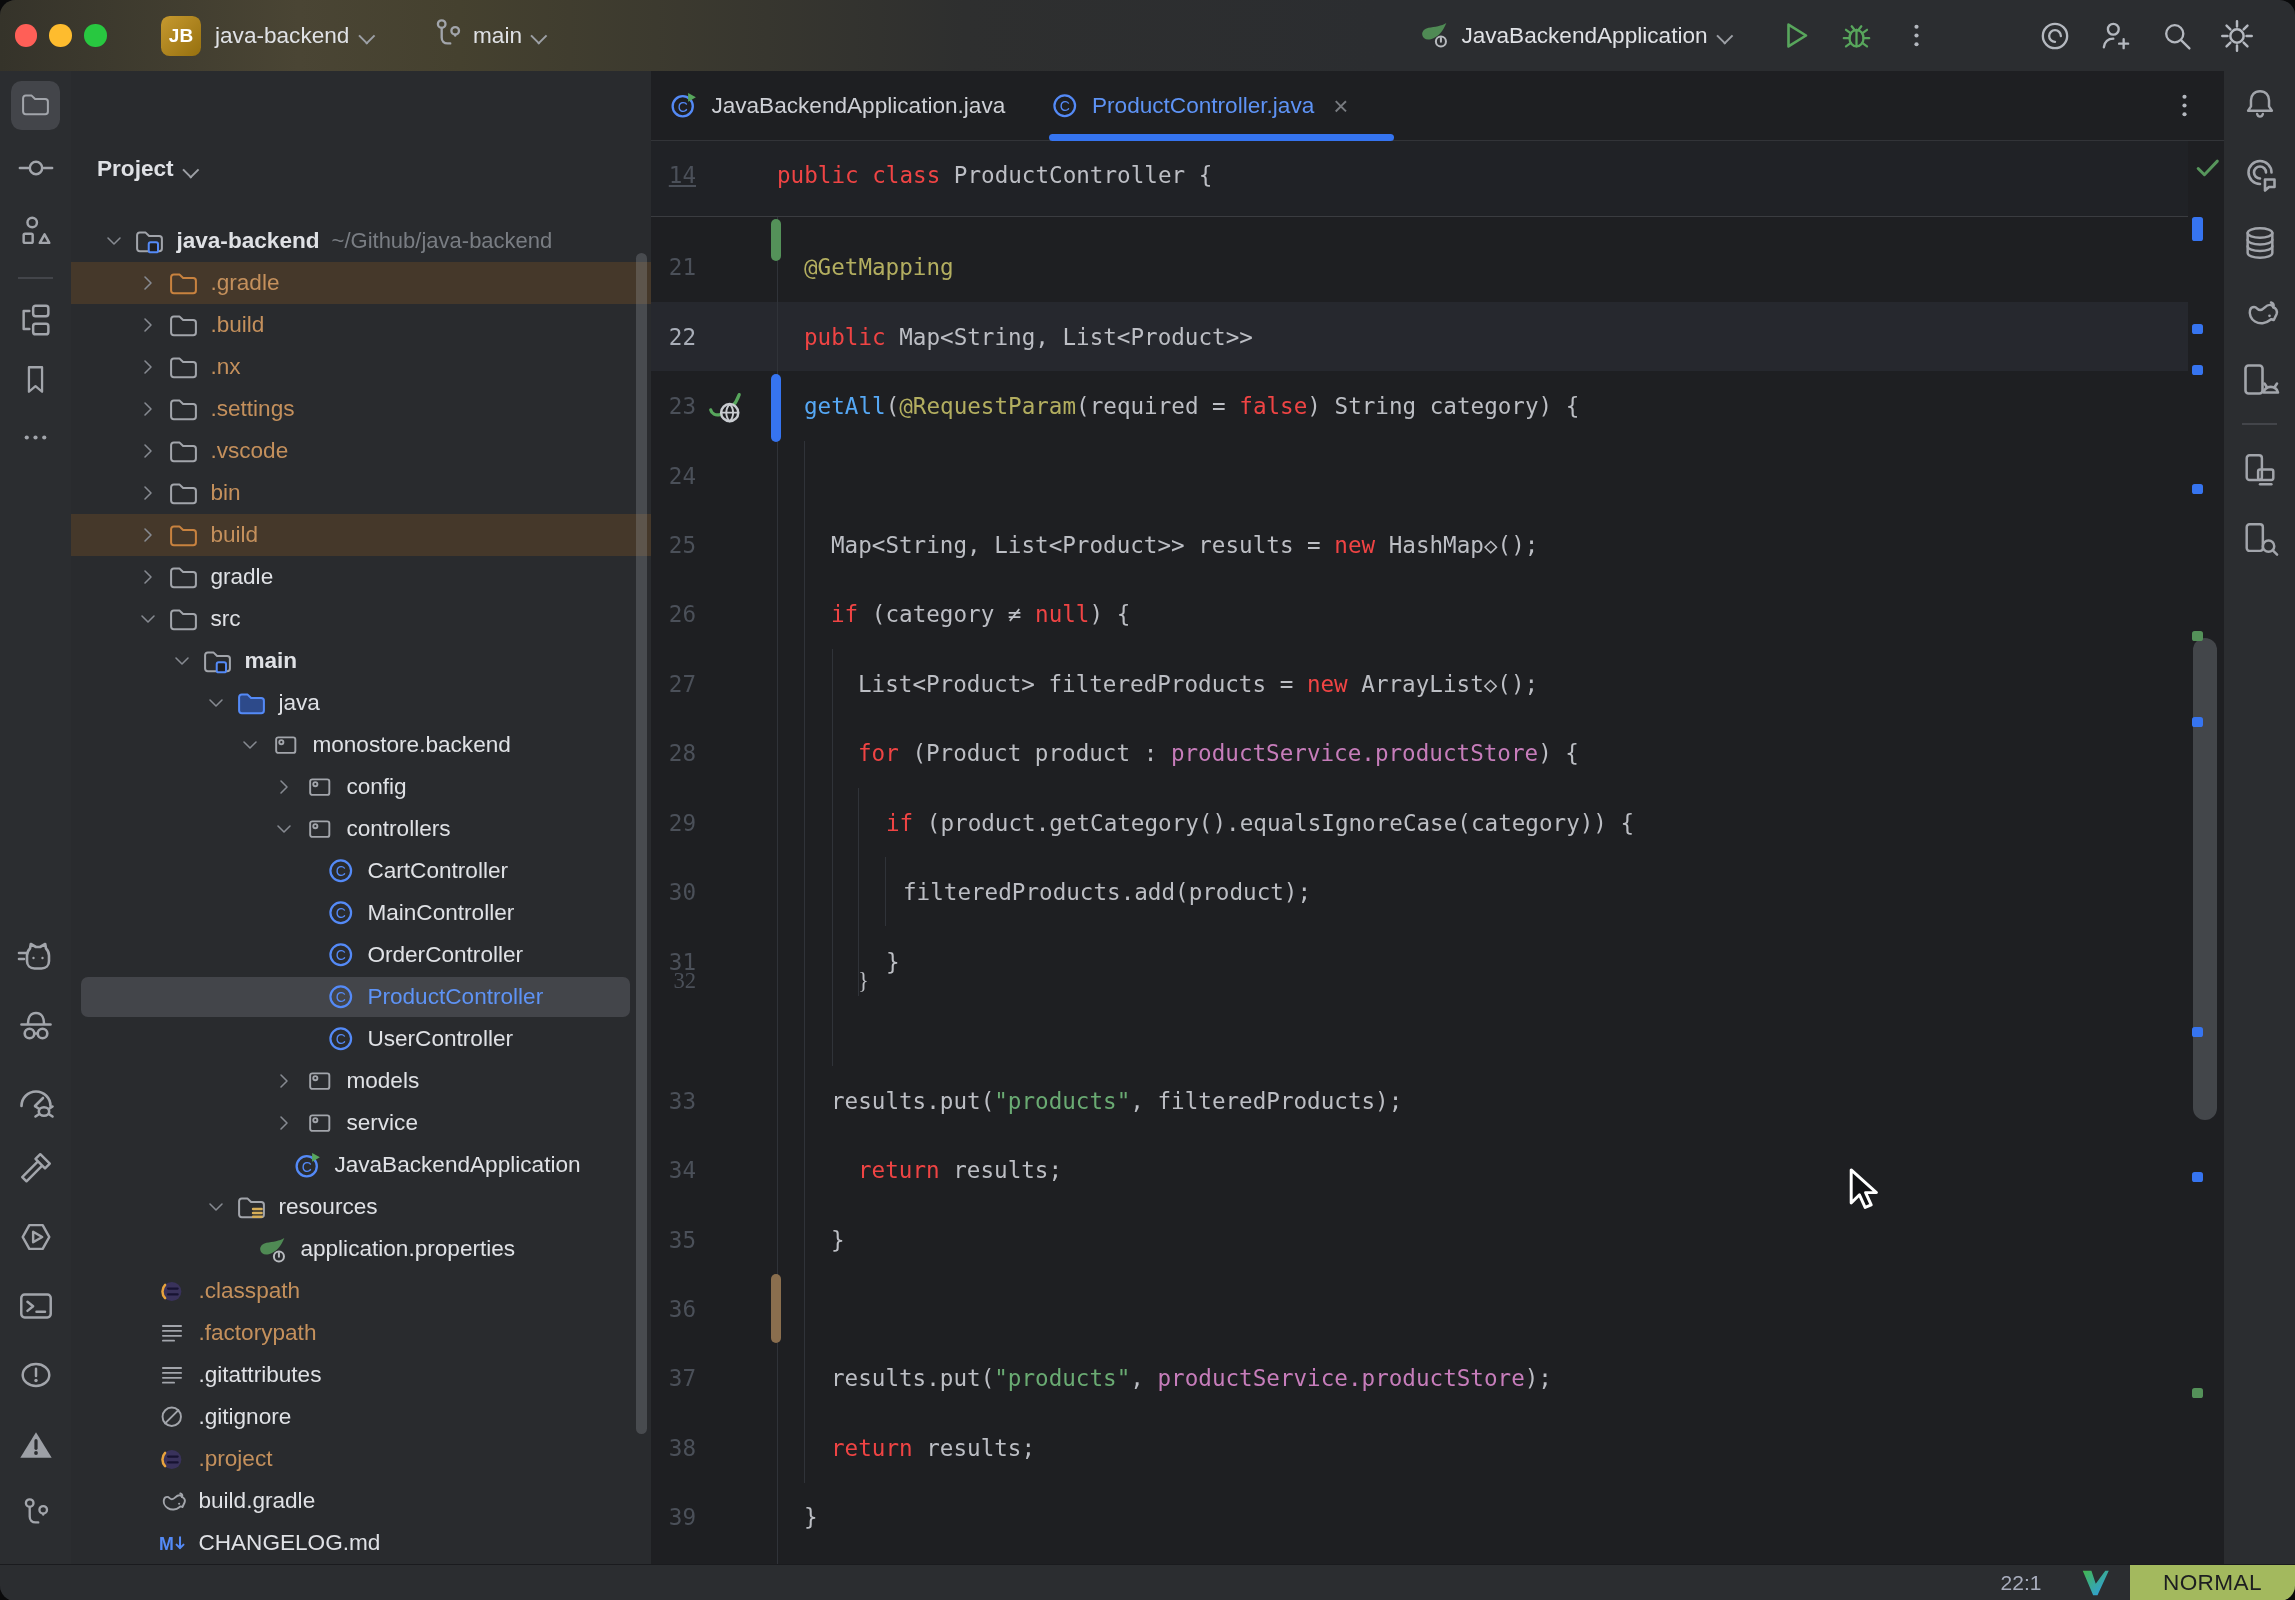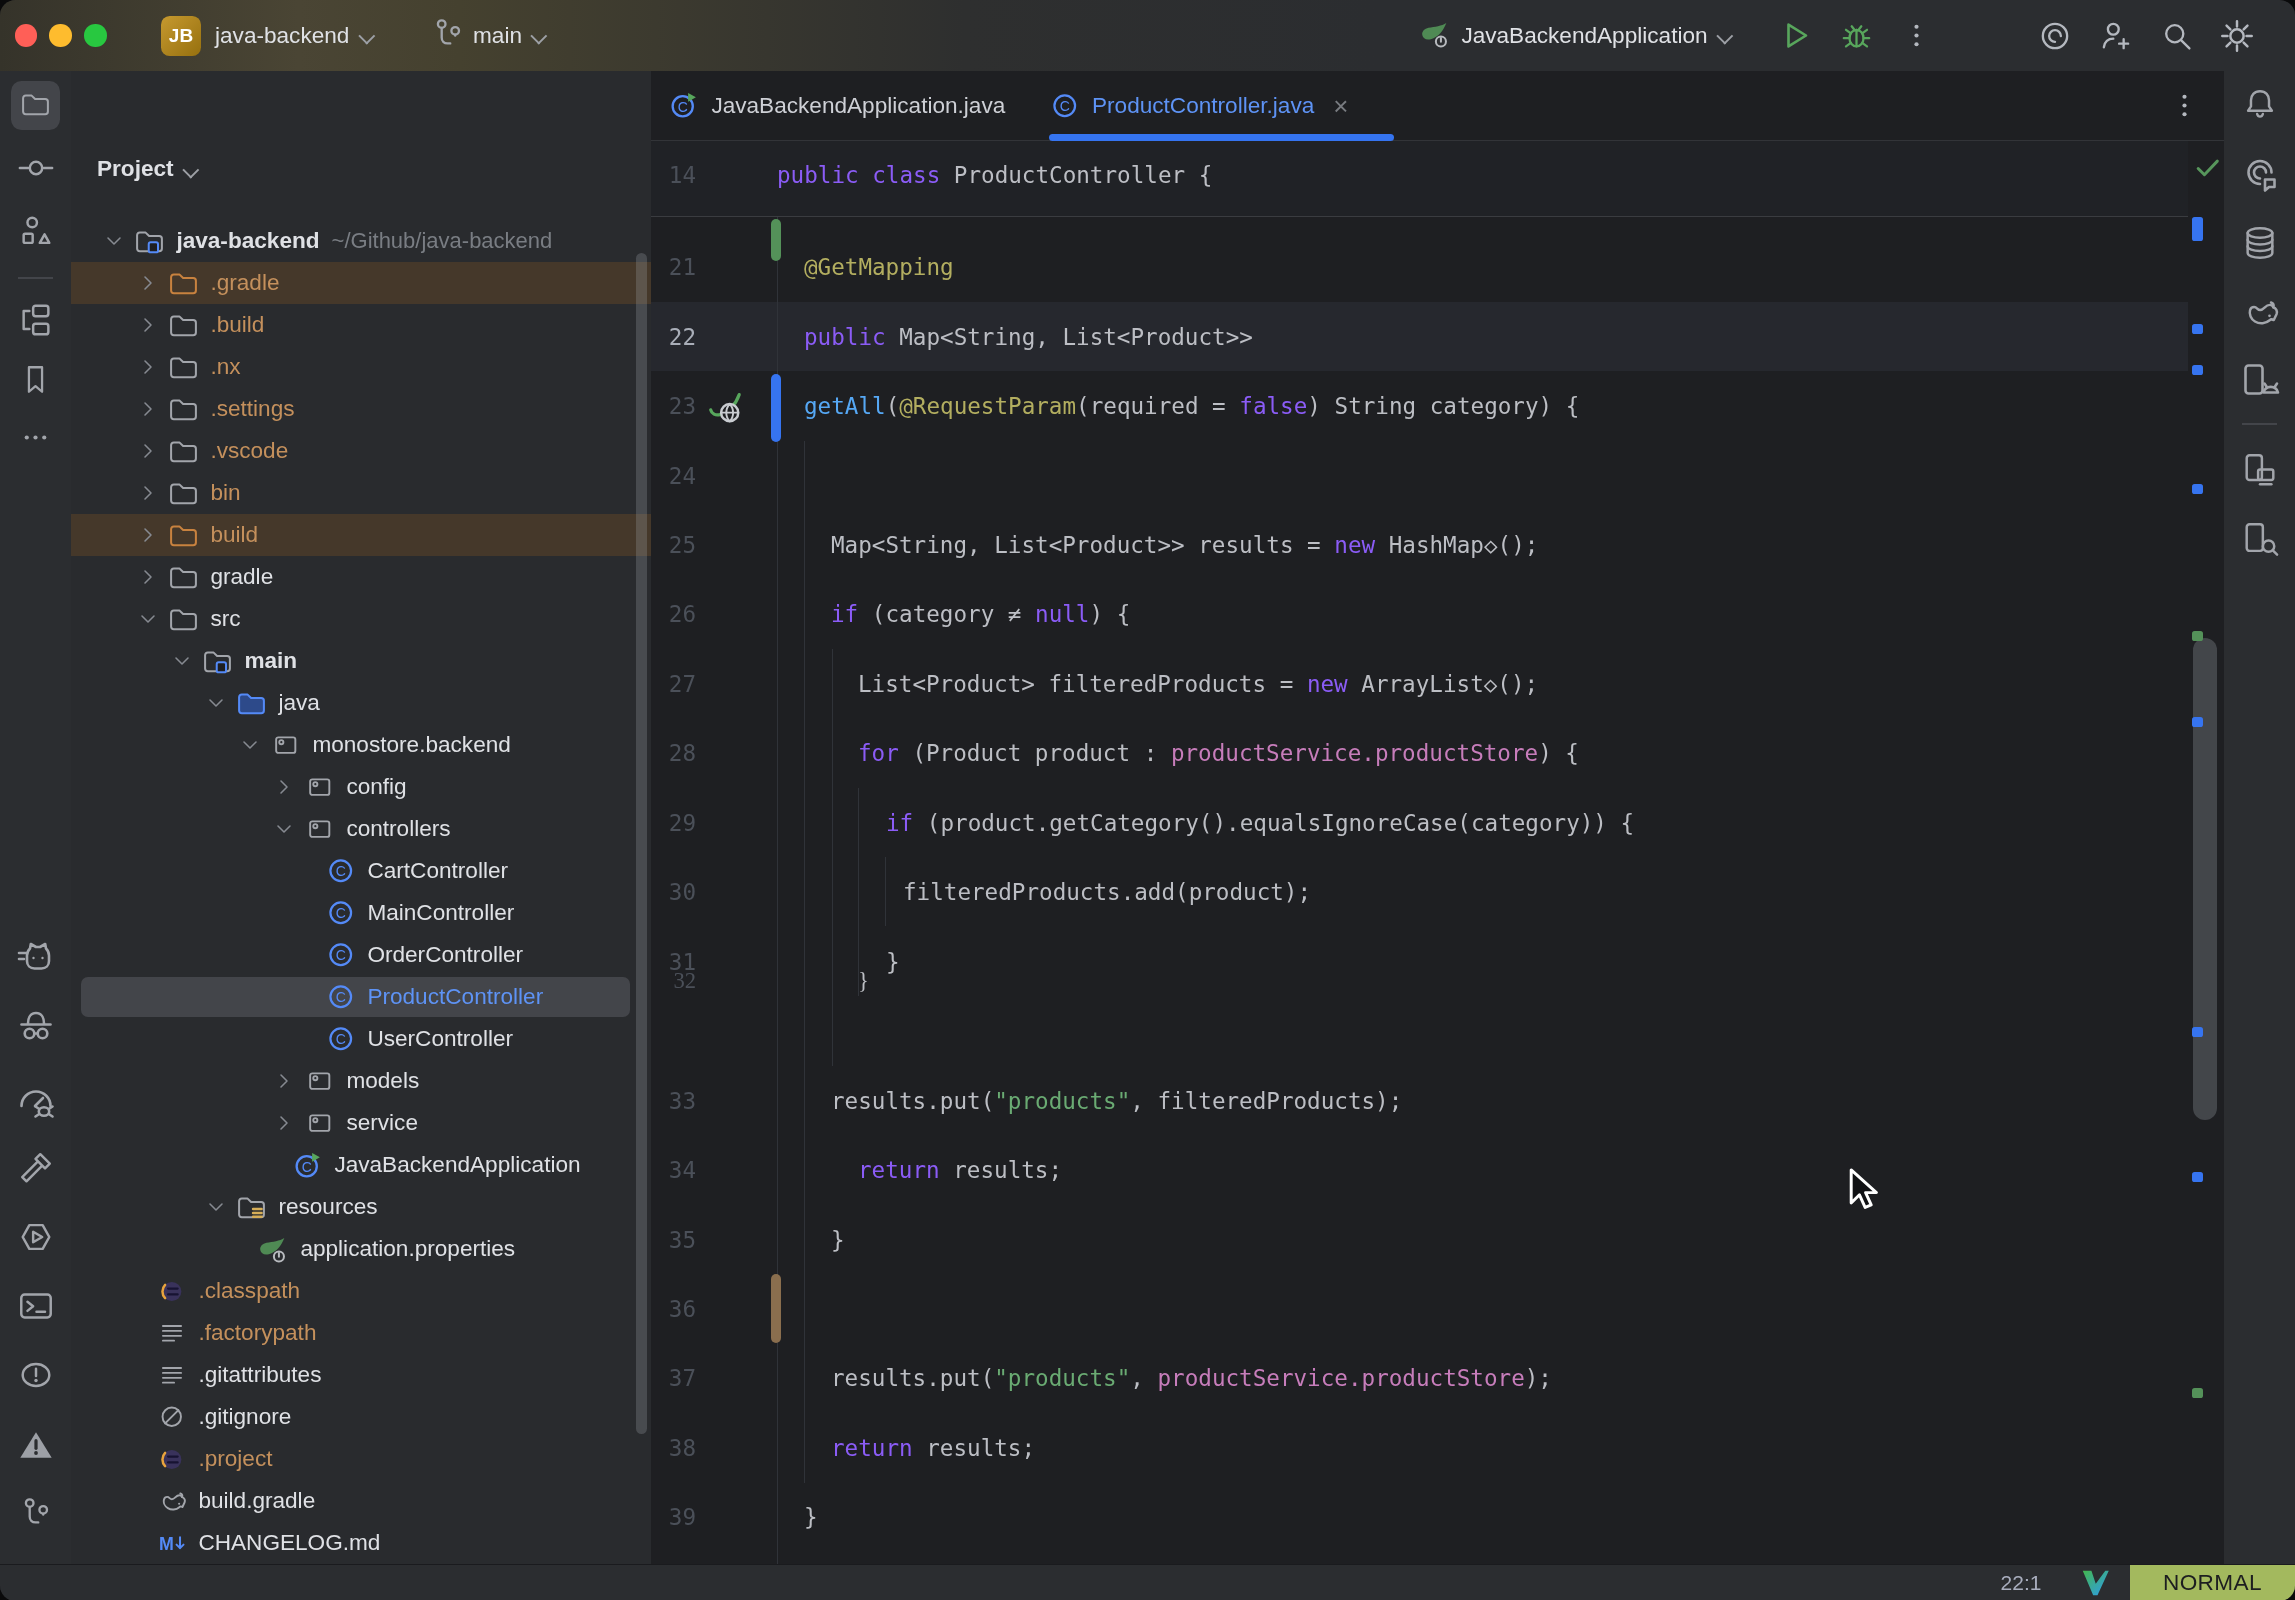--- a/index.html
+++ b/index.html
@@ -51,21 +51,21 @@
   .tab-close{margin-left:19px;color:#787b80;font-size:26px;line-height:26px;}
   .tab-options{position:absolute;left:1514px;top:15.6px;width:38px;height:38px;display:flex;align-items:center;justify-content:center;}
   .ebody{position:absolute;left:0;top:70px;width:1573px;height:1423px;overflow:hidden;}
   .codefont{font-family:"DejaVu Sans Mono",monospace;font-size:22.6px;}
   .cur-line{position:absolute;left:0;top:161px;width:1537px;height:69px;background:#26282e;}
   .sticky{position:absolute;left:0;top:0;width:1537px;height:75px;background:#202226;border-bottom:1.7px solid #3a3c40;}
   .code-row{position:absolute;left:0;width:1537px;height:69px;display:flex;align-items:center;}
   .lnum{position:absolute;left:0;width:45px;text-align:right;color:#4b5059;}
   .lnum.cur{color:#a9aeb8;}
   .ctext{position:absolute;white-space:pre;}
-  .kw{color:#8b5cf6}.txt{color:#bcbec4}.ann{color:#b3ae60}.str{color:#6aab73}.fld{color:#c77dbb}.mth{color:#56a8f5}
+  .kw{color:#ef4444}.txt{color:#bcbec4}.ann{color:#b3ae60}.str{color:#6aab73}.fld{color:#c77dbb}.mth{color:#56a8f5}
   .guide{position:absolute;width:0.9px;background:#303339;}
   .gut-bar{position:absolute;left:120px;width:9.6px;border-radius:5.2px;}
   .spring-map{position:absolute;left:54px;width:38px;height:38px;}
   .stripe{position:absolute;left:1537px;top:0;width:36px;height:1423px;}
   .stripe-mark{position:absolute;left:3.5px;width:11.3px;border-radius:2.6px;}
   .scroll-thumb{position:absolute;left:5.2px;width:24px;border-radius:12px;background:rgba(166,171,178,.28);}
   .check{position:absolute;left:1542px;top:12px;}
   
   .statusbar{position:absolute;left:0;top:1564px;width:2295px;height:36px;background:#2b2d30;border-top:0.9px solid #1a1b1e;
     display:flex;align-items:center;justify-content:flex-end;}
@@ -702,21 +702,21 @@
     <div class="ebody" id="ebody">
       <div class="cur-line"></div>
       <div id="guides">
           <div class="guide" style="left: 126px; top: 76px; height: 1347px;"></div>
           <div class="guide" style="left: 153px; top: 300px; height: 1042px;"></div>
           <div class="guide" style="left: 181px; top: 508px; height: 417px;"></div>
           <div class="guide" style="left: 207px; top: 647px; height: 208px;"></div>
           <div class="guide" style="left: 234px; top: 716px; height: 69px;"></div>
         </div>
       <div class="sticky codefont" id="sticky">
-          <div class="lnum" style="top: 21px;">14</div>
+          <div class="lnum" style="top: 21px; text-decoration: underline;">14</div>
           <div class="ctext" style="left: 126px; top: 21px;"><span class="kw">public class </span><span class="txt">ProductController {</span></div>
         </div>
       <div id="code-rows">
           <div class="code-row codefont" style="top: 91px;">
             <div class="lnum">21</div>
             <div class="ctext" style="left: 153px;"><span class="ann">@GetMapping</span></div>
           </div>
           <div class="code-row codefont" style="top: 161px;">
             <div class="lnum cur">22</div>
             <div class="ctext" style="left: 153px;"><span class="kw">public </span><span class="txt">Map&lt;String, List&lt;Product&gt;&gt;</span></div>

